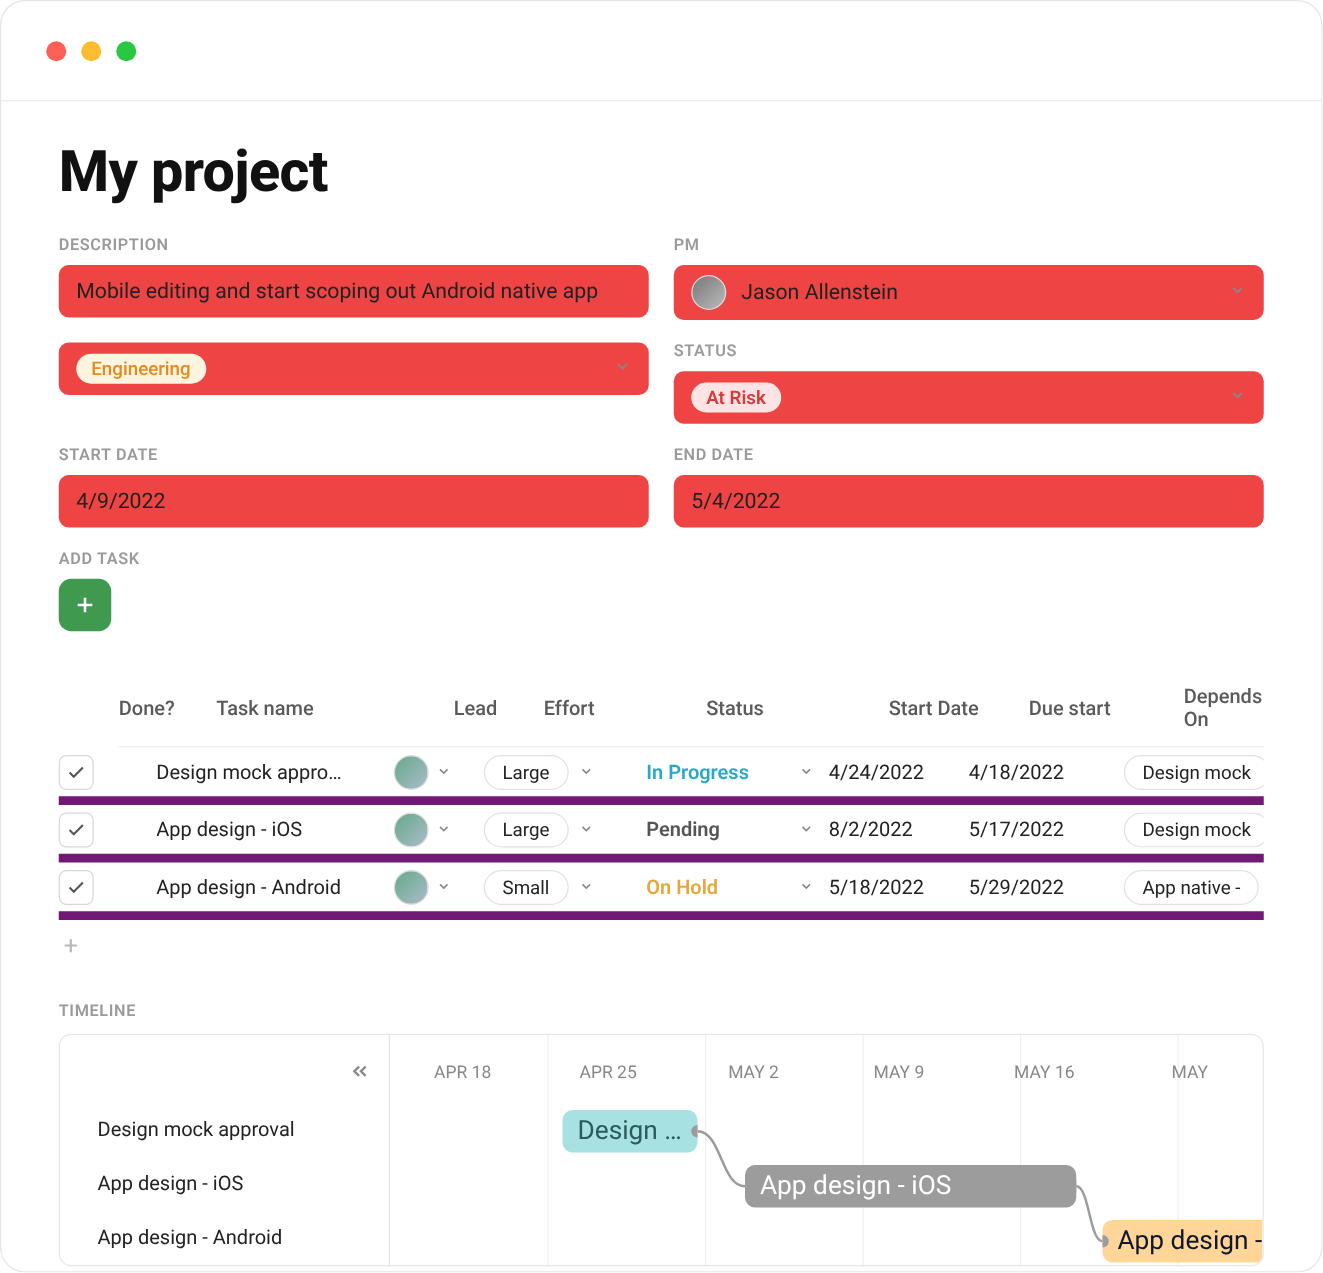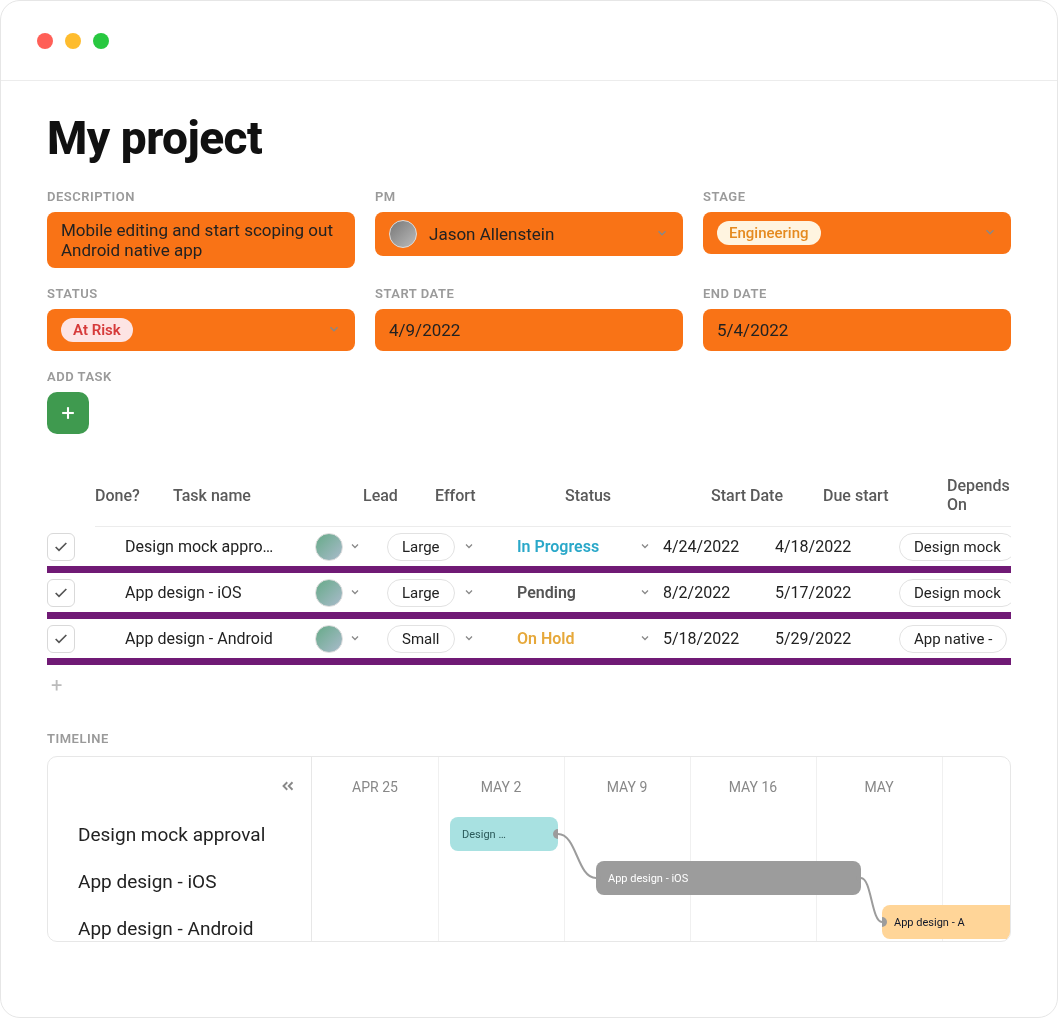--- a/index.html
+++ b/index.html
@@ -41,33 +41,33 @@
 
   h1.page-title {
     font-size: 46px;
     font-weight: 800;
     letter-spacing: -0.5px;
     margin-bottom: 24px;
   }
 
   .meta-grid {
     display: grid;
-    grid-template-columns: 1fr 1fr 1fr;
+    grid-template-columns: 1fr 1fr;
     column-gap: 20px;
     row-gap: 18px;
   }
   .meta-label {
     font-size: 13px;
     font-weight: 600;
     letter-spacing: 0.5px;
     color: #9a9a9a;
     margin-bottom: 8px;
   }
   .field {
-    background: #f97316;
+    background: #ef4444;
     border-radius: 8px;
     min-height: 42px;
     display: flex;
     align-items: center;
     padding: 8px 14px;
     font-size: 17px;
     color: #222;
     position: relative;
   }
   .field .chev {
@@ -191,21 +191,21 @@
     position: relative;
     padding-top: 54px;
   }
   .tl-collapse {
     position: absolute;
     top: 20px; right: 14px;
     color: #888; cursor: pointer;
   }
   .tl-task-label {
     padding: 12px 0 12px 30px;
-    font-size: 19px;
+    font-size: 16px;
     color: #222;
   }
   .tl-right {
     flex: 1;
     position: relative;
     overflow: hidden;
   }
   .tl-header {
     height: 54px;
     display: flex;
@@ -238,21 +238,21 @@
     z-index: 2;
   }
   .tl-row { height: 44px; position: relative; }
   .tl-bar {
     position: absolute;
     top: 6px;
     height: 34px;
     border-radius: 8px;
     display: flex; align-items: center;
     padding: 0 12px;
-    font-size: 11px;
+    font-size: 21px;
     white-space: nowrap;
     overflow: hidden;
     text-overflow: ellipsis;
   }
   .tl-bar .link-dot {
     position: absolute;
     width: 10px; height: 10px;
     border-radius: 50%;
     background: #9c9c9c;
     top: 50%; transform: translateY(-50%);
@@ -303,21 +303,20 @@
           <span>Jason Allenstein</span>
           <span class="chev">
             <svg width="14" height="14" viewBox="0 0 24 24" fill="none" stroke="currentColor" stroke-width="2.5">
                 <polyline points="6 9 12 15 18 9"></polyline>
               </svg>
           </span>
         </div>
       </div>
 
       <div>
-        <div class="meta-label">STAGE</div>
         <div class="field">
           <span class="tag tag-engineering">Engineering</span>
           <span class="chev">
             <svg width="14" height="14" viewBox="0 0 24 24" fill="none" stroke="currentColor" stroke-width="2.5">
                 <polyline points="6 9 12 15 18 9"></polyline>
               </svg>
           </span>
         </div>
       </div>
 
@@ -512,20 +511,21 @@
         <div class="tl-right">
           <div class="tl-grid" id="tl-grid">
               <div class="tl-col"></div>
               <div class="tl-col"></div>
               <div class="tl-col"></div>
               <div class="tl-col"></div>
               <div class="tl-col"></div>
               <div class="tl-col"></div>
             </div>
           <div class="tl-header" id="tl-header">
+              <div class="tl-date">APR 18</div>
               <div class="tl-date">APR 25</div>
               <div class="tl-date">MAY 2</div>
               <div class="tl-date">MAY 9</div>
               <div class="tl-date">MAY 16</div>
               <div class="tl-date">MAY</div>
             </div>
           <svg class="connector" id="tl-connectors" width="700" height="186">
               <path d="M 246 77 C 265 77 265 121 284 121"></path>
               <path d="M 549 121 C 559.5 121 559.5 165 570 165"></path>
             </svg>

